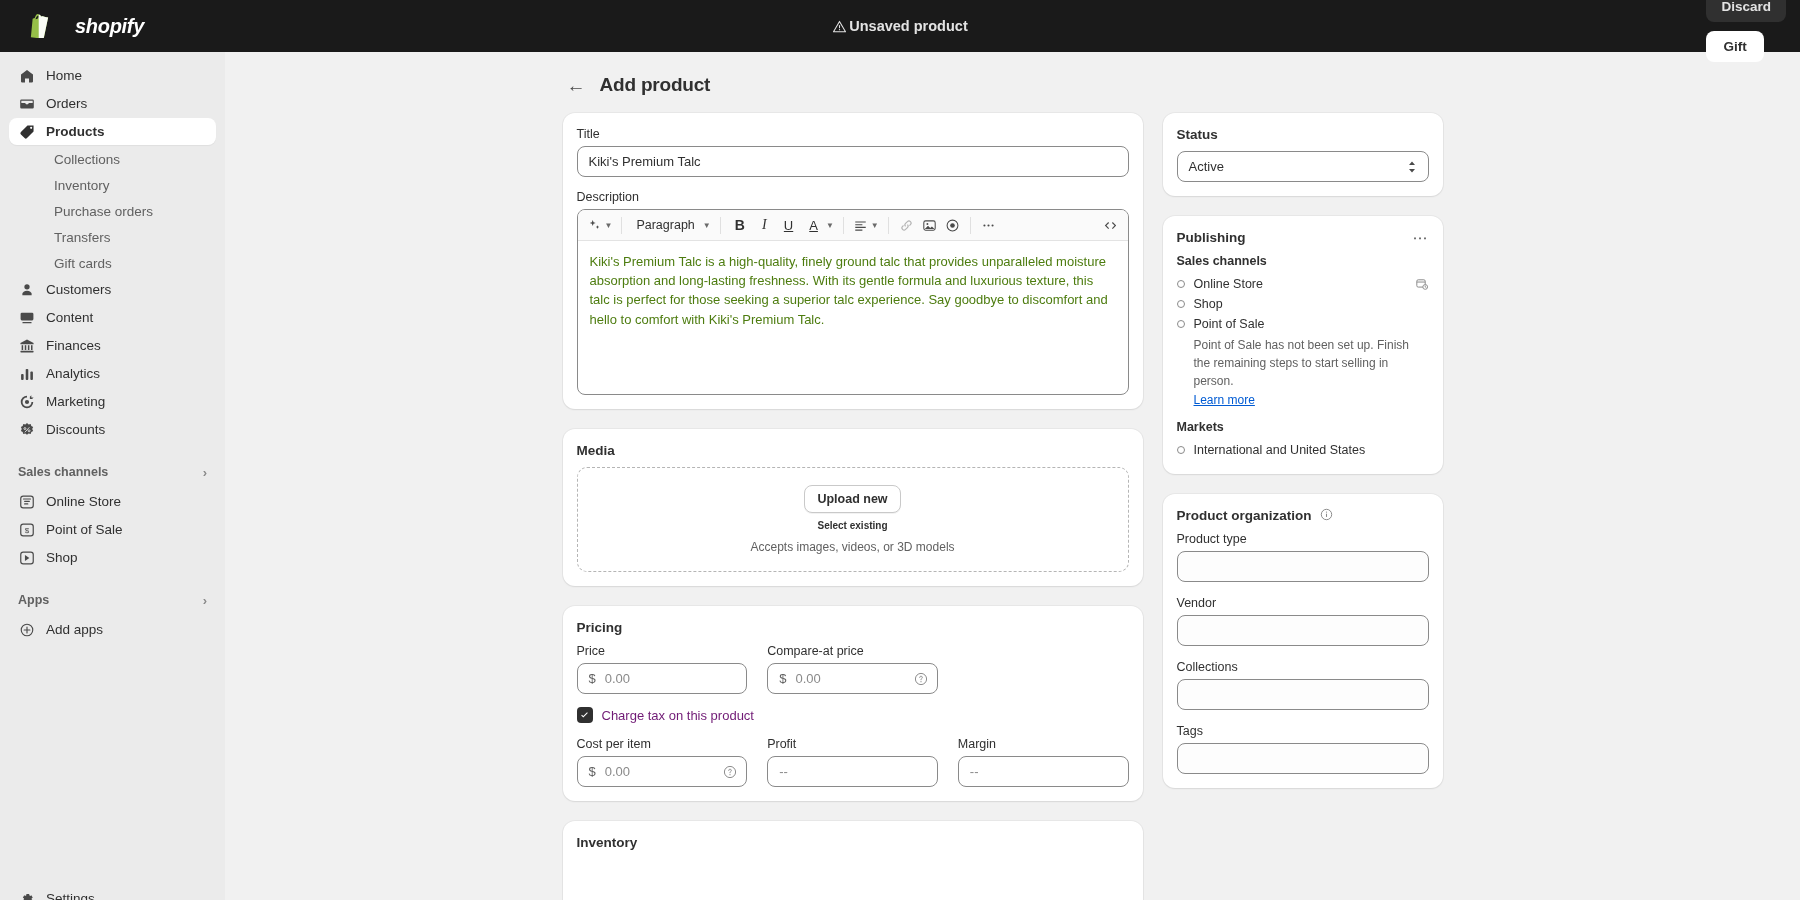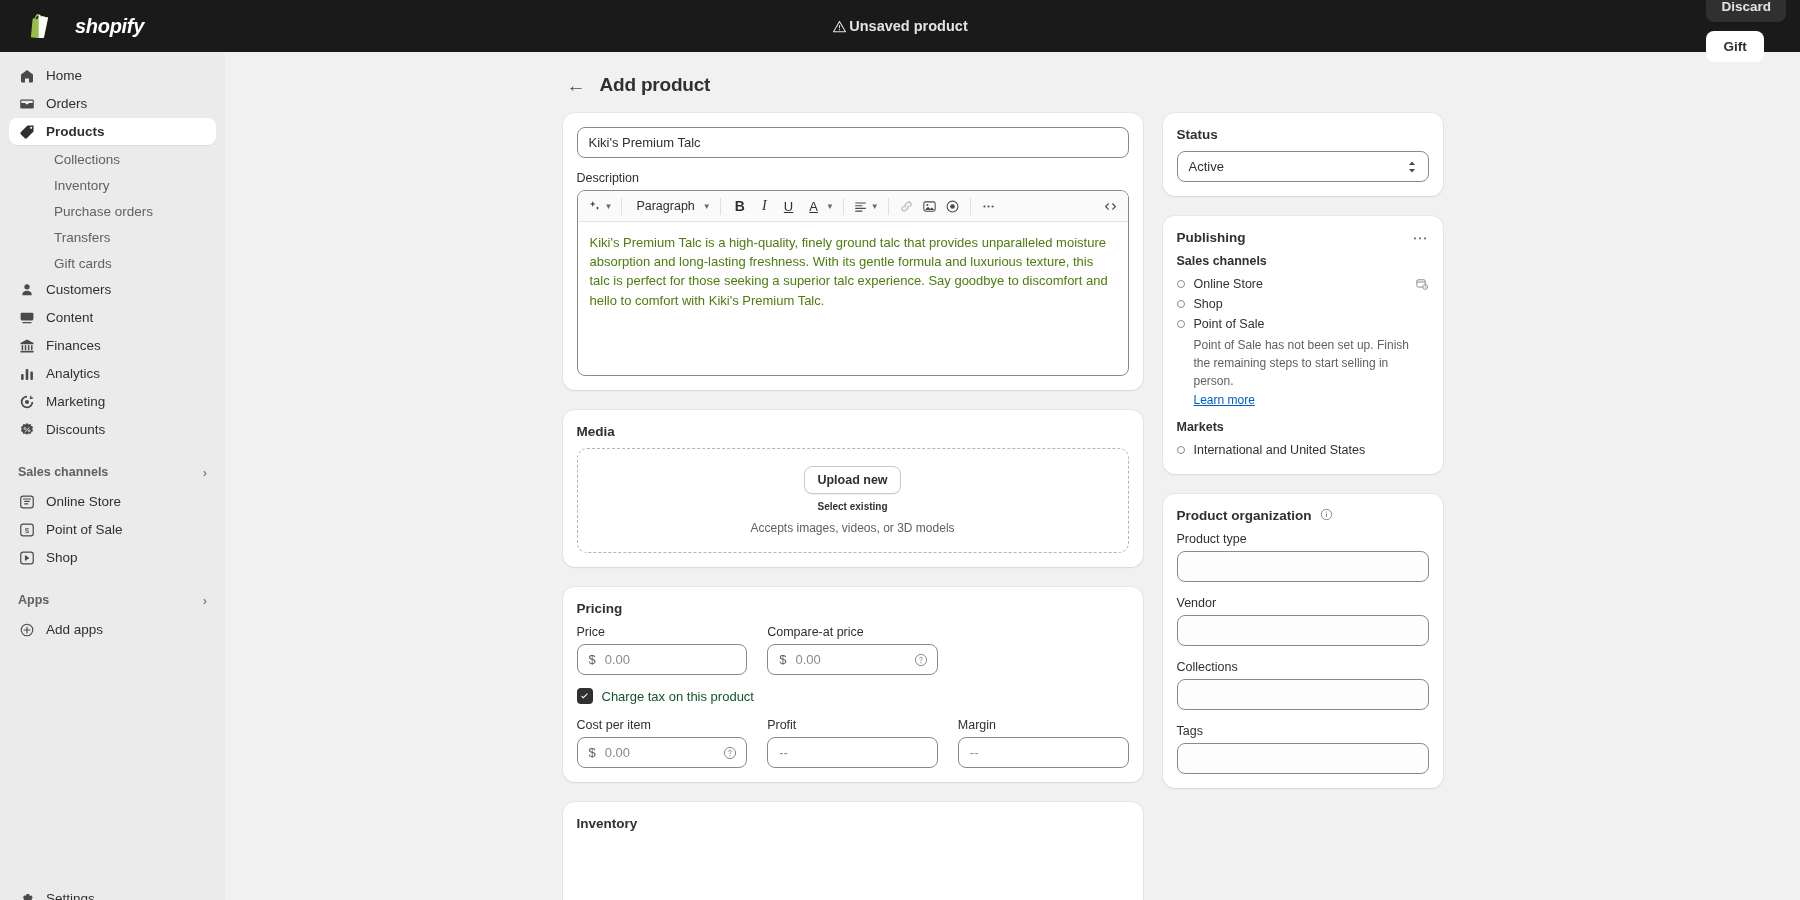--- a/index.html
+++ b/index.html
@@ -163,21 +163,21 @@
     position:absolute; right:10px; top:50%; transform:translateY(-50%);
     width:14px; height:14px; cursor:pointer;
   }
   .help-ic svg { width:14px; height:14px; fill:#8a8a8a; display:block; }
   .checkrow { display:flex; align-items:center; gap:9px; margin:13px 0 14px 0; }
   .cbox {
     width:16px; height:16px; border-radius:4px; background:#303030;
     display:flex; align-items:center; justify-content:center; cursor:pointer;
   }
   .cbox svg { width:11px; height:11px; fill:#fff; }
-  .check-label { font-size:13px; color:#14532d; }
+  .check-label { font-size:13px; color:#701a75; }
 
   
   .select {
     width:100%; height:31px;
     border:1px solid #8a8a8a; border-radius:8px; background:#fff;
     display:flex; align-items:center; padding:0 11px;
     font-size:13px; color:#303030; cursor:pointer;
   }
   .select .arrows { margin-left:auto; display:flex; flex-direction:column; gap:1px; line-height:.6; color:#4a4a4a; font-size:8px; }
   .sub-head { font-size:12.5px; font-weight:650; color:#303030; margin:12px 0 6px 0; }
@@ -408,20 +408,21 @@
       <div class="page-head">
         <span class="back-arrow">←</span>
         <span class="page-title">Add product</span>
       </div>
 
       <div class="cols">
 
         <div class="col-left">
 
           <div class="card">
+            <label class="field-label">Title</label>
             <div class="input">Kiki's Premium Talc</div>
 
             <label class="field-label" style="margin-top:13px">Description</label>
             <div class="editor">
               <div class="editor-toolbar">
                 <div class="tb">
                   <svg viewBox="0 0 20 20" xmlns="http://www.w3.org/2000/svg">
                       <path d="M7.6 2.6 8.7 5.5l2.9 1.1-2.9 1.1-1.1 2.9-1.1-2.9L3.6 6.6l2.9-1.1L7.6 2.6zM14 9.5l.7 1.8 1.8.7-1.8.7-.7 1.8-.7-1.8-1.8-.7 1.8-.7.7-1.8z"></path>
                     </svg>
                   <span class="chev-sm">▼</span>

